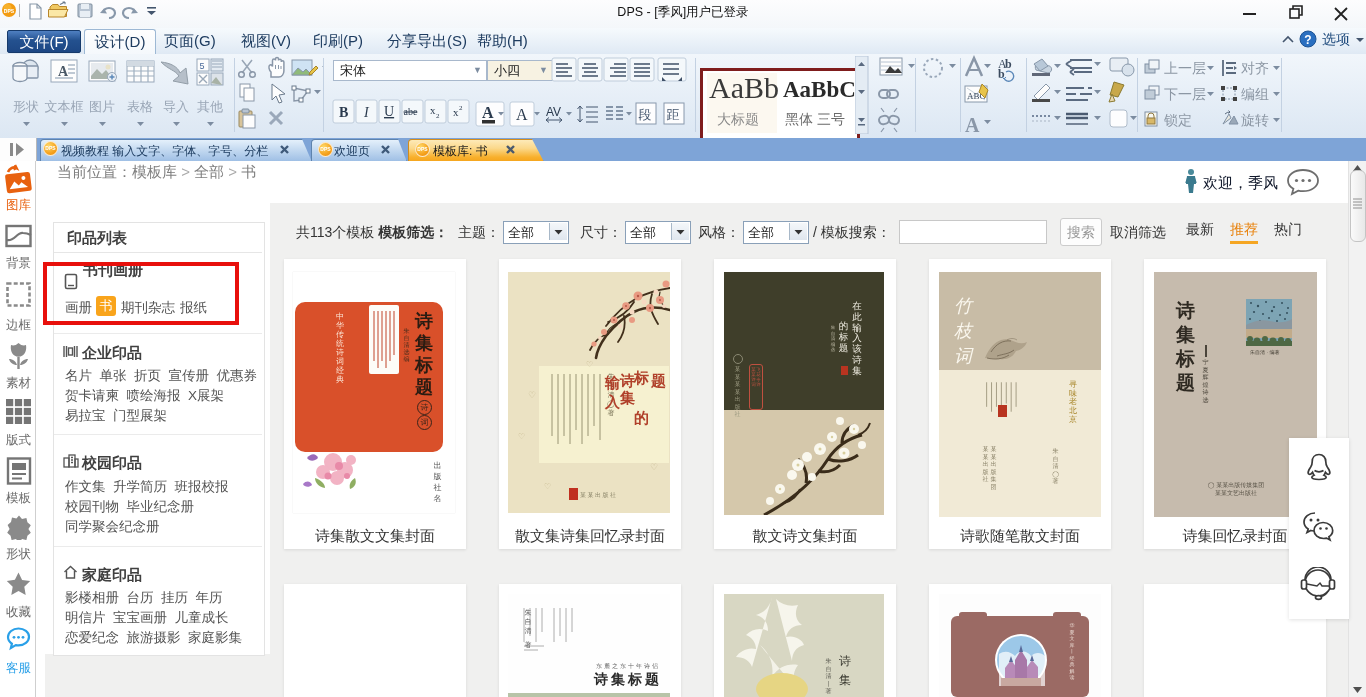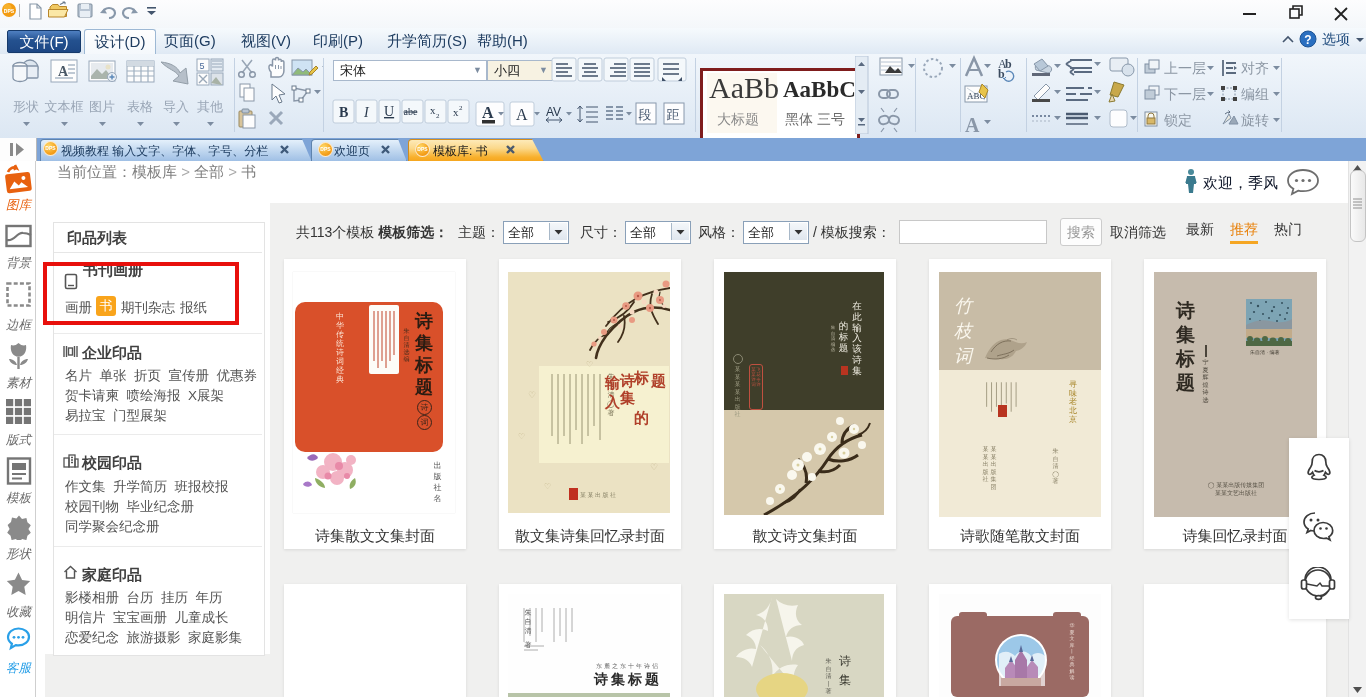--- a/index.html
+++ b/index.html
@@ -19,40 +19,41 @@
 .rsep{top:4px;width:1px;height:74px;background:#c3d1e2;}
 
 #tabstrip{left:0;top:138px;width:1366px;height:23px;background:#7ea4d7;border-bottom:1px solid #6b92c4;}
 .dtab{top:139px;height:22px;color:#17365a;font-size:13px;}
 .dpsball{border-radius:50%;background:radial-gradient(circle at 35% 30%,#ffd96a,#f5a21d 60%,#e8880a);border:1px solid rgba(255,255,255,.75);color:#fff;font-weight:bold;text-align:center;}
 
 #content{left:0;top:161px;width:1366px;height:536px;background:#fff;}
 #graymain{left:270px;top:42px;width:1078px;height:494px;background:#f0f0ef;}
 #graybottom{left:45px;top:493px;width:225px;height:43px;background:#f0f0ef;}
 #sidebar{left:0;top:0;width:35px;height:536px;background:#fff;border-right:1px solid #cfcfcf;}
-.sbi{width:37px;text-align:center;font-size:12.5px;color:#6a6a6a;font-style:italic;}
+.sbi{width:37px;text-align:center;font-size:12.5px;color:#6a6a6a;}
 #panel{left:53px;top:61px;width:210px;height:432px;background:#fff;border:1px solid #e3e3e3;}
 .phead{font-size:15px;font-weight:bold;color:#404040;}
 .pitem{font-size:13.5px;color:#535353;}
 .psep{left:0px;width:208px;height:1px;background:#ebebeb;}
 #redbox{left:43px;top:101px;width:188px;height:55px;border:4px solid #e8100c;}
 
 #sbtrack{left:1348px;top:0px;width:18px;height:536px;background:#f2f2f2;border-left:1px solid #e2e2e2;}
 
 .card{width:182px;height:290px;background:#fff;box-shadow:0 1px 3px rgba(0,0,0,.10);}
 .cap{width:182px;text-align:center;font-size:15px;color:#333;}
 
 .ft{font-size:14px;color:#333;}
 .combo{width:64px;height:21px;background:#fff;border:1px solid #8aa0b8;}
 .combobtn{position:absolute;right:1px;top:1px;width:17px;height:17px;background:linear-gradient(#f4f7fa,#dfe6ee);border-left:1px solid #a8b8c8;}
 </style>
 </head>
 <body>
 <div id="app">
   <div class="ab" id="titlebar"></div>
+  <div class="ab" id="title">DPS - [季风]用户已登录</div>
 
   <svg class="ab" style="left:0;top:0;" width="170" height="26" viewBox="0 0 170 26">
     <circle cx="9" cy="10" r="7" fill="#f39c12"></circle>
     <circle cx="7.5" cy="8" r="4" fill="#f7b733" opacity=".8"></circle>
     <text x="9" y="12.5" font-size="5" fill="#fff" text-anchor="middle" font-weight="bold">DPS</text>
     <rect x="19" y="4" width="1" height="13" fill="#b8b8b8"></rect>
     <path d="M30 4h7l4 4v11h-11z" fill="#fff" stroke="#8a99a9" stroke-width="1.2"></path>
     <path d="M37 4v4h4" fill="none" stroke="#8a99a9" stroke-width="1.2"></path>
     <path d="M50 7l2.5-2.5h5.5l1.5 2h7v10h-16.5z" fill="#f0c862" stroke="#b8862a" stroke-width="1"></path>
     <path d="M48.5 9.5h19.5l-3.5 7.5h-16z" fill="#fbe8a6" stroke="#b8862a" stroke-width="1"></path>
@@ -81,21 +82,21 @@
     <text x="28" y="13.5" font-size="12" fill="#fff" text-anchor="middle" font-weight="bold">?</text>
     <text x="42" y="14" font-size="14" fill="#1e4a7c">选项</text>
     <path d="M76 8l4 4 4-4z" fill="#44566e"></path>
   </svg>
   <div class="ab" id="menubar"></div>
   <div class="ab" id="filebtn">文件(F)</div>
   <div class="ab" id="designtab">设计(D)</div>
   <div class="ab mi" style="left:164px;">页面(G)</div>
   <div class="ab mi" style="left:241px;">视图(V)</div>
   <div class="ab mi" style="left:313px;">印刷(P)</div>
-  <div class="ab mi" style="left:387px;">升学简历(S)</div>
+  <div class="ab mi" style="left:387px;">分享导出(S)</div>
   <div class="ab mi" style="left:477px;">帮助(H)</div>
   <div class="ab" id="ribbon"></div>
 
   <svg class="ab" style="left:0;top:54px;" width="234" height="84" viewBox="0 0 234 84">
     <g stroke="#8494a8" fill="#eef3f8" stroke-width="1.3">
       <circle cx="30" cy="14" r="8" fill="#dde6ef"></circle>
       <rect x="24" y="12" width="14" height="12" rx="1" fill="#e8eef5"></rect>
       <ellipse cx="20" cy="12" rx="7" ry="3.5" fill="#fbfcfd"></ellipse>
         <path d="M13 12v12a7 3.5 0 0 0 14 0v-12z" fill="#f4f7fa"></path>
     </g>

